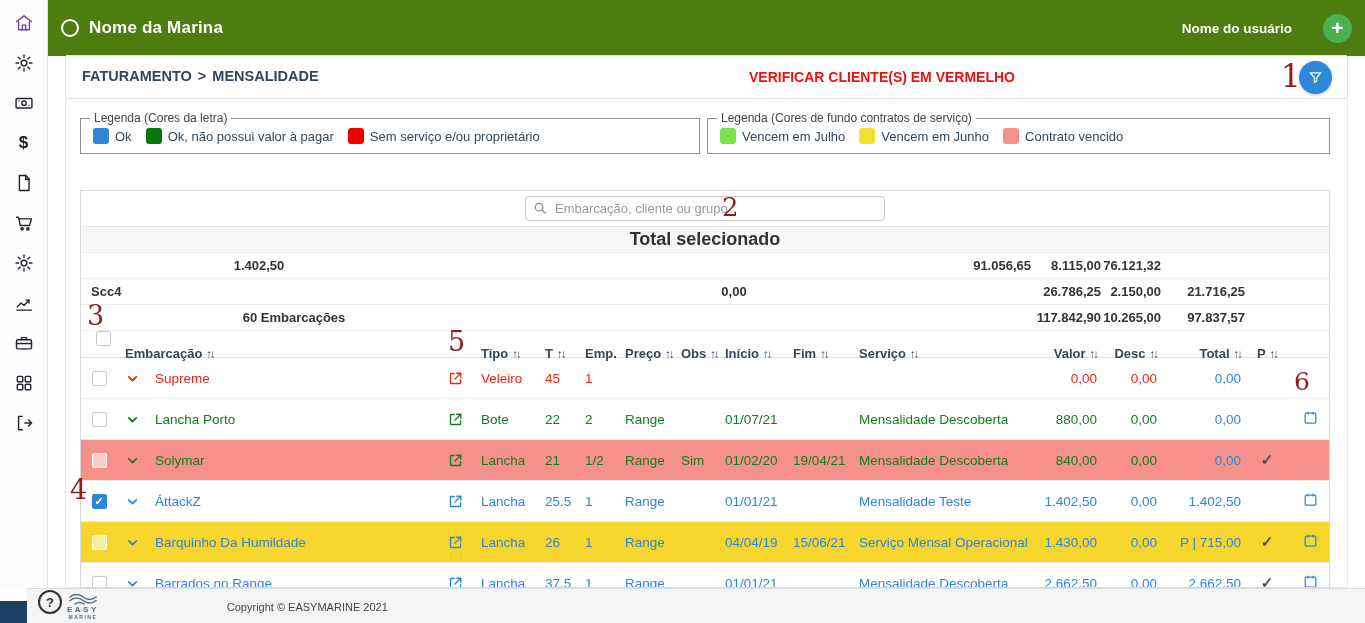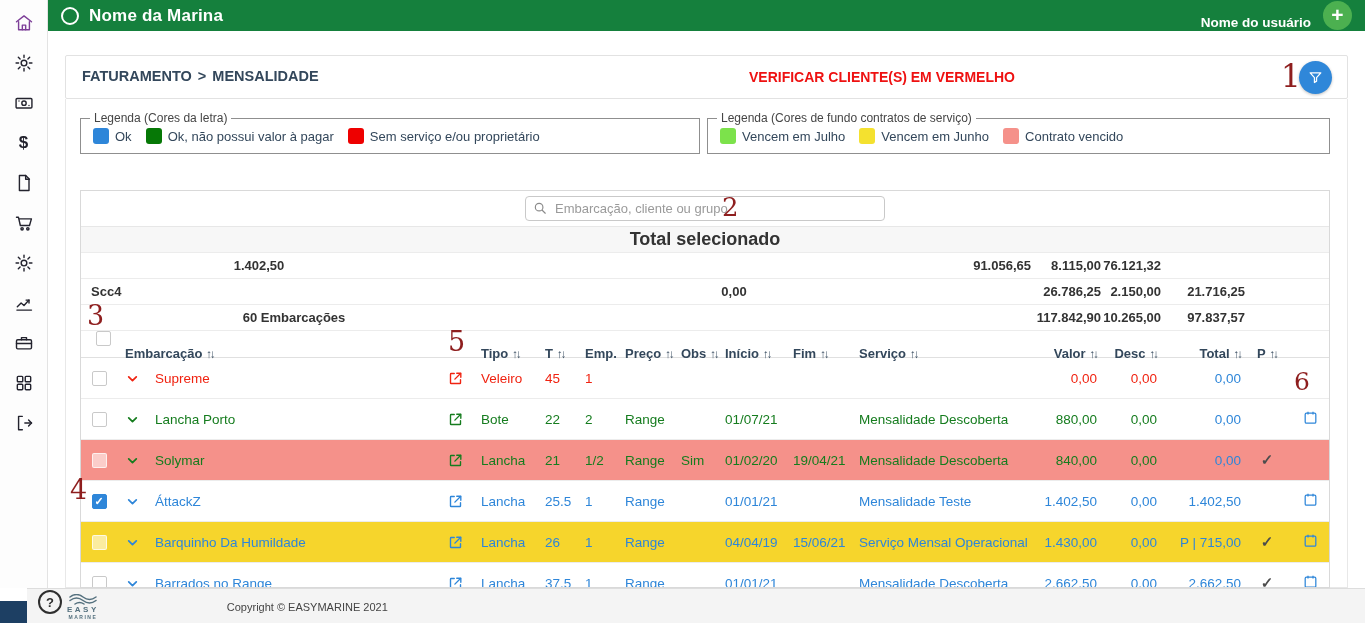--- a/index.html
+++ b/index.html
@@ -10,25 +10,25 @@
   .sidebar{position:absolute;left:0;top:0;width:48px;height:588px;background:#fdfdfd;
            border-right:1px solid #e3e3e3;display:flex;flex-direction:column;align-items:center;
            padding-top:13px;gap:20px;box-sizing:border-box;z-index:5;}
   .side-icon{width:20px;height:20px;color:#23232e;display:flex;align-items:center;justify-content:center;cursor:pointer;}
   .side-icon.active{color:#7d3f98;}
   .corner-block{position:absolute;left:0;top:601px;width:27px;height:22px;background:#1d3f63;z-index:6;}
   .help-btn{position:absolute;left:38px;top:590px;width:20px;height:20px;border:2px solid #2f2f2f;border-radius:50%;
             color:#2f2f2f;font-size:13px;font-weight:bold;display:flex;align-items:center;justify-content:center;z-index:7;}
 
   
-  .topbar{position:absolute;left:48px;top:0;right:0;height:31px;background:#15803d;color:#fff;
+  .topbar{position:absolute;left:48px;top:0;right:0;height:56px;background:#4d7c0f;color:#fff;
           display:flex;align-items:center;padding:0 13px;box-sizing:border-box;}
   .brand{display:flex;align-items:center;gap:10px;font-size:17px;font-weight:bold;letter-spacing:.2px;}
   .ring{width:14px;height:14px;border:2px solid #fff;border-radius:50%;}
-  .top-right{margin-left:auto;display:flex;align-items:flex-end;gap:12px;}
+  .top-right{margin-left:auto;display:flex;align-items:center;gap:31px;}
   .username{font-size:13.5px;font-weight:bold;cursor:pointer;}
   .add-btn{width:29px;height:29px;border-radius:50%;background:#4cb050;color:#fff;font-size:21px;line-height:27px;
            text-align:center;cursor:pointer;font-weight:bold;}
 
   
   .crumb-bar{position:absolute;left:65px;top:55px;width:1283px;height:44px;background:#fff;
              border:1px solid #e2e2e2;border-radius:2px;box-sizing:border-box;}
   .crumb{position:absolute;left:16px;top:12px;font-size:14.5px;font-weight:bold;color:#33475b;}
   .crumb .sep{margin:0 6px;}
   .warning{position:absolute;left:683px;top:13px;font-size:14px;font-weight:bold;color:#ee1111;}

